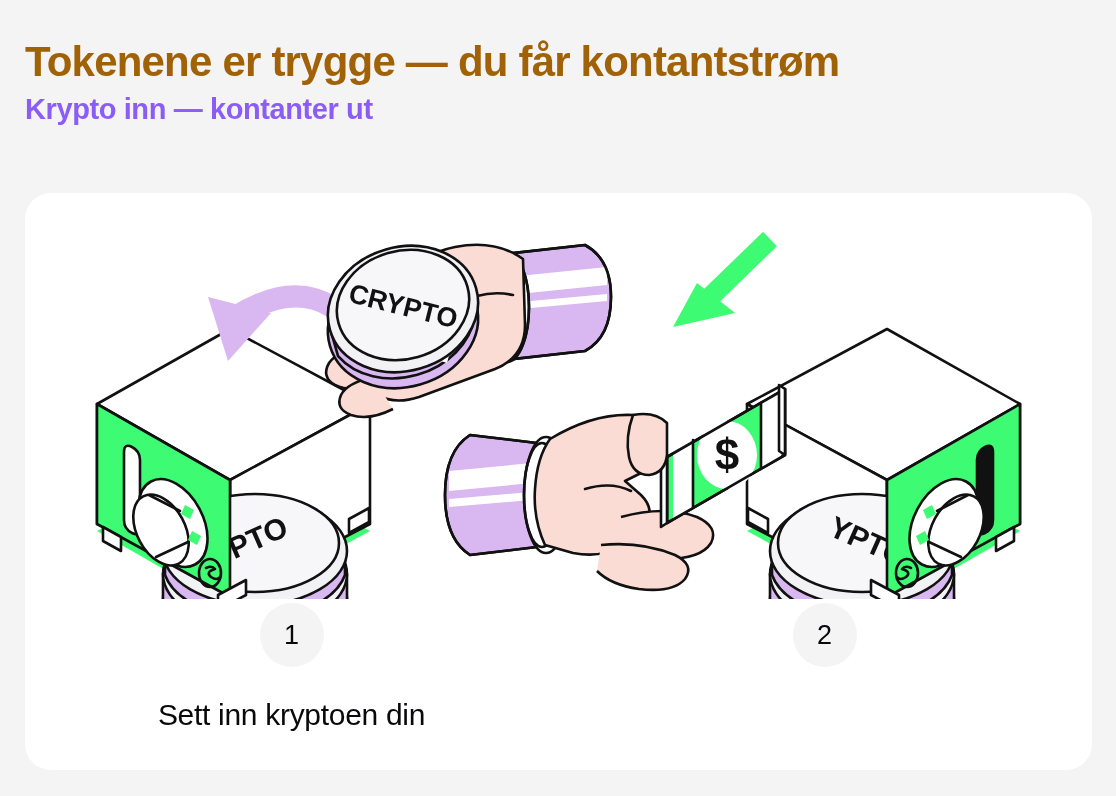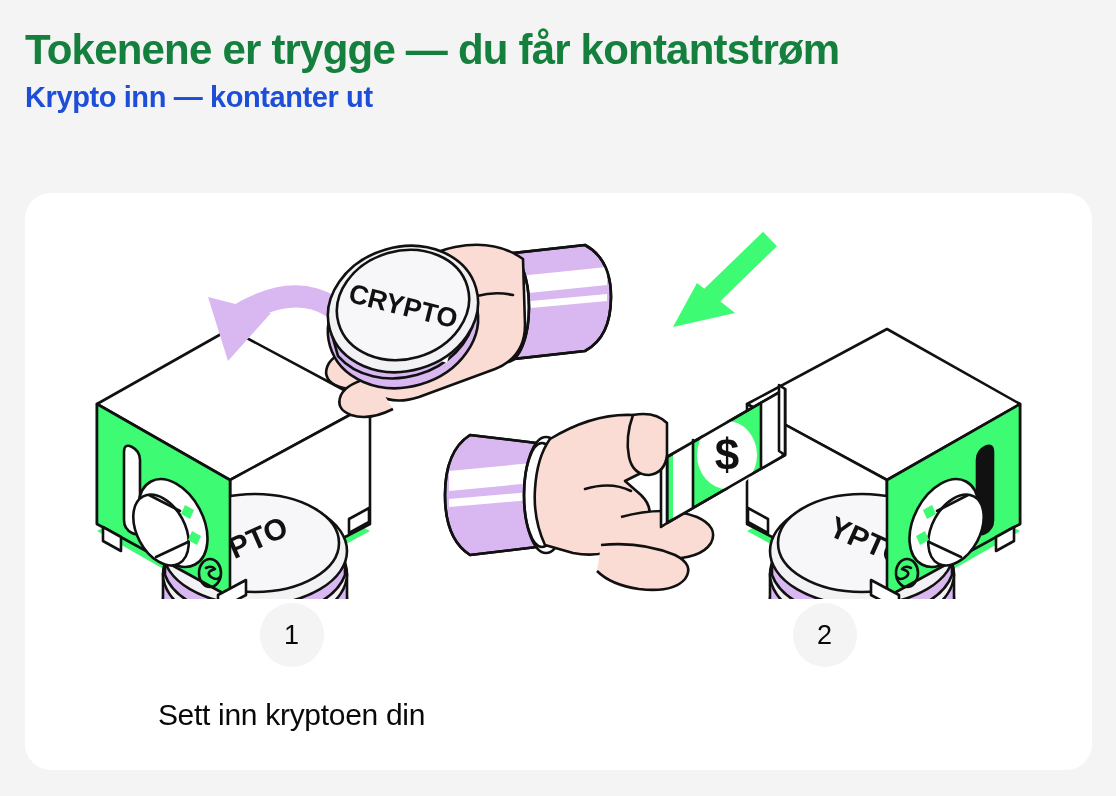--- a/index.html
+++ b/index.html
@@ -18,30 +18,30 @@
     overflow: hidden;
   }
   .header {
     position: absolute;
     left: 25px; top: 22px;
     width: 1070px;
   }
   .title {
     font-size: 42px;
     font-weight: 700;
-    color: #15803d;
+    color: #a16207;
     letter-spacing: -0.8px;
     line-height: 1.12;
-    margin: 4px 0 8px 0;
+    margin: 16px 0 8px 0;
     white-space: nowrap;
   }
   .subtitle {
     font-size: 29px;
     font-weight: 700;
-    color: #1d4ed8;
+    color: #8b5cf6;
     letter-spacing: -0.4px;
     line-height: 1.15;
     margin: 0;
     white-space: nowrap;
   }
   .card {
     position: absolute;
     left: 25px; top: 193px;
     width: 1067px; height: 577px;
     background: #ffffff;

